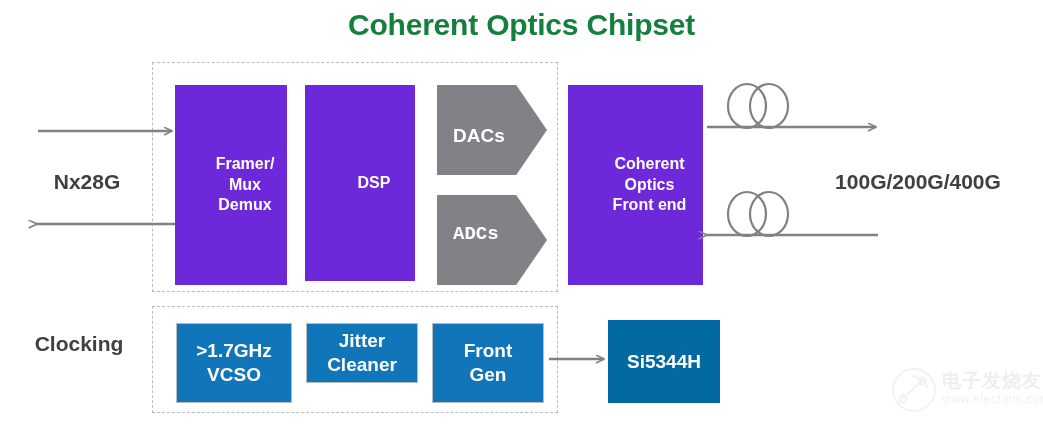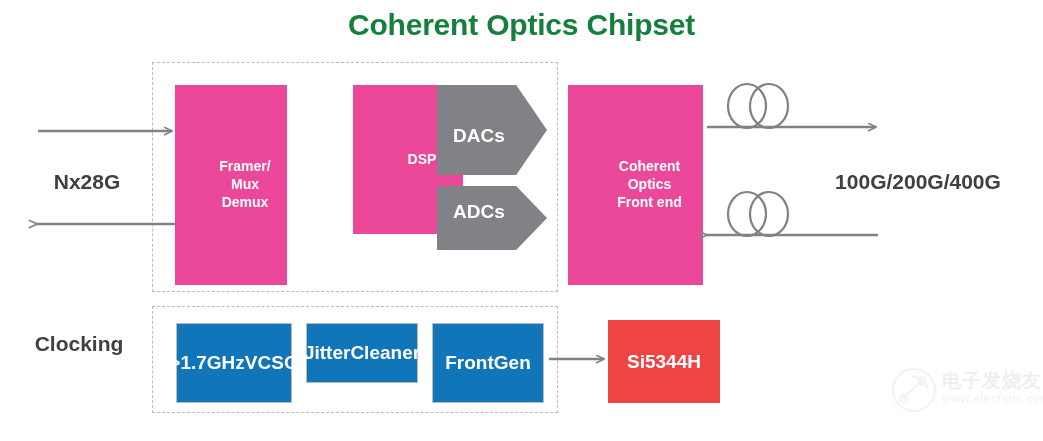--- a/index.html
+++ b/index.html
@@ -46,84 +46,84 @@
   #group-clocking {
     left: 152px;
     top: 306px;
     width: 406px;
     height: 107px;
   }
 
   
   .gblock {
     position: absolute;
-    background: #ec4899;
-    color: #ffffff;
-    font-size: 14px;
+    background: #6d28d9;
+    color: #ffffff;
+    font-size: 16px;
     font-weight: bold;
     display: flex;
     flex-direction: column;
     align-items: center;
     justify-content: center;
     line-height: 1.28;
     text-align: center;
     box-sizing: border-box;
     padding-left: 28px;
   }
   #block-framer { left: 175px; top: 85px;  width: 112px; height: 200px; }
-  #block-dsp    { left: 305px; top: 85px;  width: 110px; height: 149px; margin-left: 48px; }
+  #block-dsp    { left: 305px; top: 85px;  width: 110px; height: 196px; }
   #block-front  { left: 568px; top: 85px;  width: 135px; height: 200px; }
 
   
   .pent {
     position: absolute;
     background: #808285;
     color: #ffffff;
     font-size: 19px;
     font-weight: bold;
     display: flex;
     align-items: center;
     box-sizing: border-box;
     -webkit-clip-path: polygon(0% 0%, 72% 0%, 100% 50%, 72% 100%, 0% 100%);
     clip-path: polygon(0% 0%, 72% 0%, 100% 50%, 72% 100%, 0% 100%);
     padding-left: 16px;
   }
   #block-dacs { left: 437px; top: 85px;  width: 110px; height: 90px; }
-  #block-adcs { left: 437px; top: 186px; width: 110px; height: 64px; }
+  #block-adcs { left: 437px; top: 195px; width: 110px; height: 90px; font-family: Liberation Mono, monospace; }
   #block-dacs .pent-label { position: relative; top: 6px; }
   #block-adcs .pent-label { position: relative; top: -6px; }
 
   
   .bblock {
     position: absolute;
     background: #1175b9;
     border: 1.5px solid #b9bcbe;
     color: #ffffff;
     font-size: 19px;
     font-weight: bold;
     display: flex;
-    flex-direction: row;
+    flex-direction: column;
     align-items: center;
     justify-content: center;
     line-height: 1.25;
     text-align: center;
     box-sizing: border-box;
   }
   #block-vcso    { left: 176px; top: 323px; width: 116px; height: 80px; }
   #block-jitter  { left: 306px; top: 323px; width: 112px; height: 60px; }
   #block-clkgen  { left: 432px; top: 323px; width: 112px; height: 80px; }
 
   
   #block-si5344 {
     position: absolute;
     left: 608px;
     top: 320px;
     width: 112px;
     height: 83px;
-    background: #ef4444;
+    background: #0369a1;
     color: #ffffff;
     font-size: 19px;
     font-weight: bold;
     display: flex;
     align-items: center;
     justify-content: center;
     box-sizing: border-box;
   }
 
   

